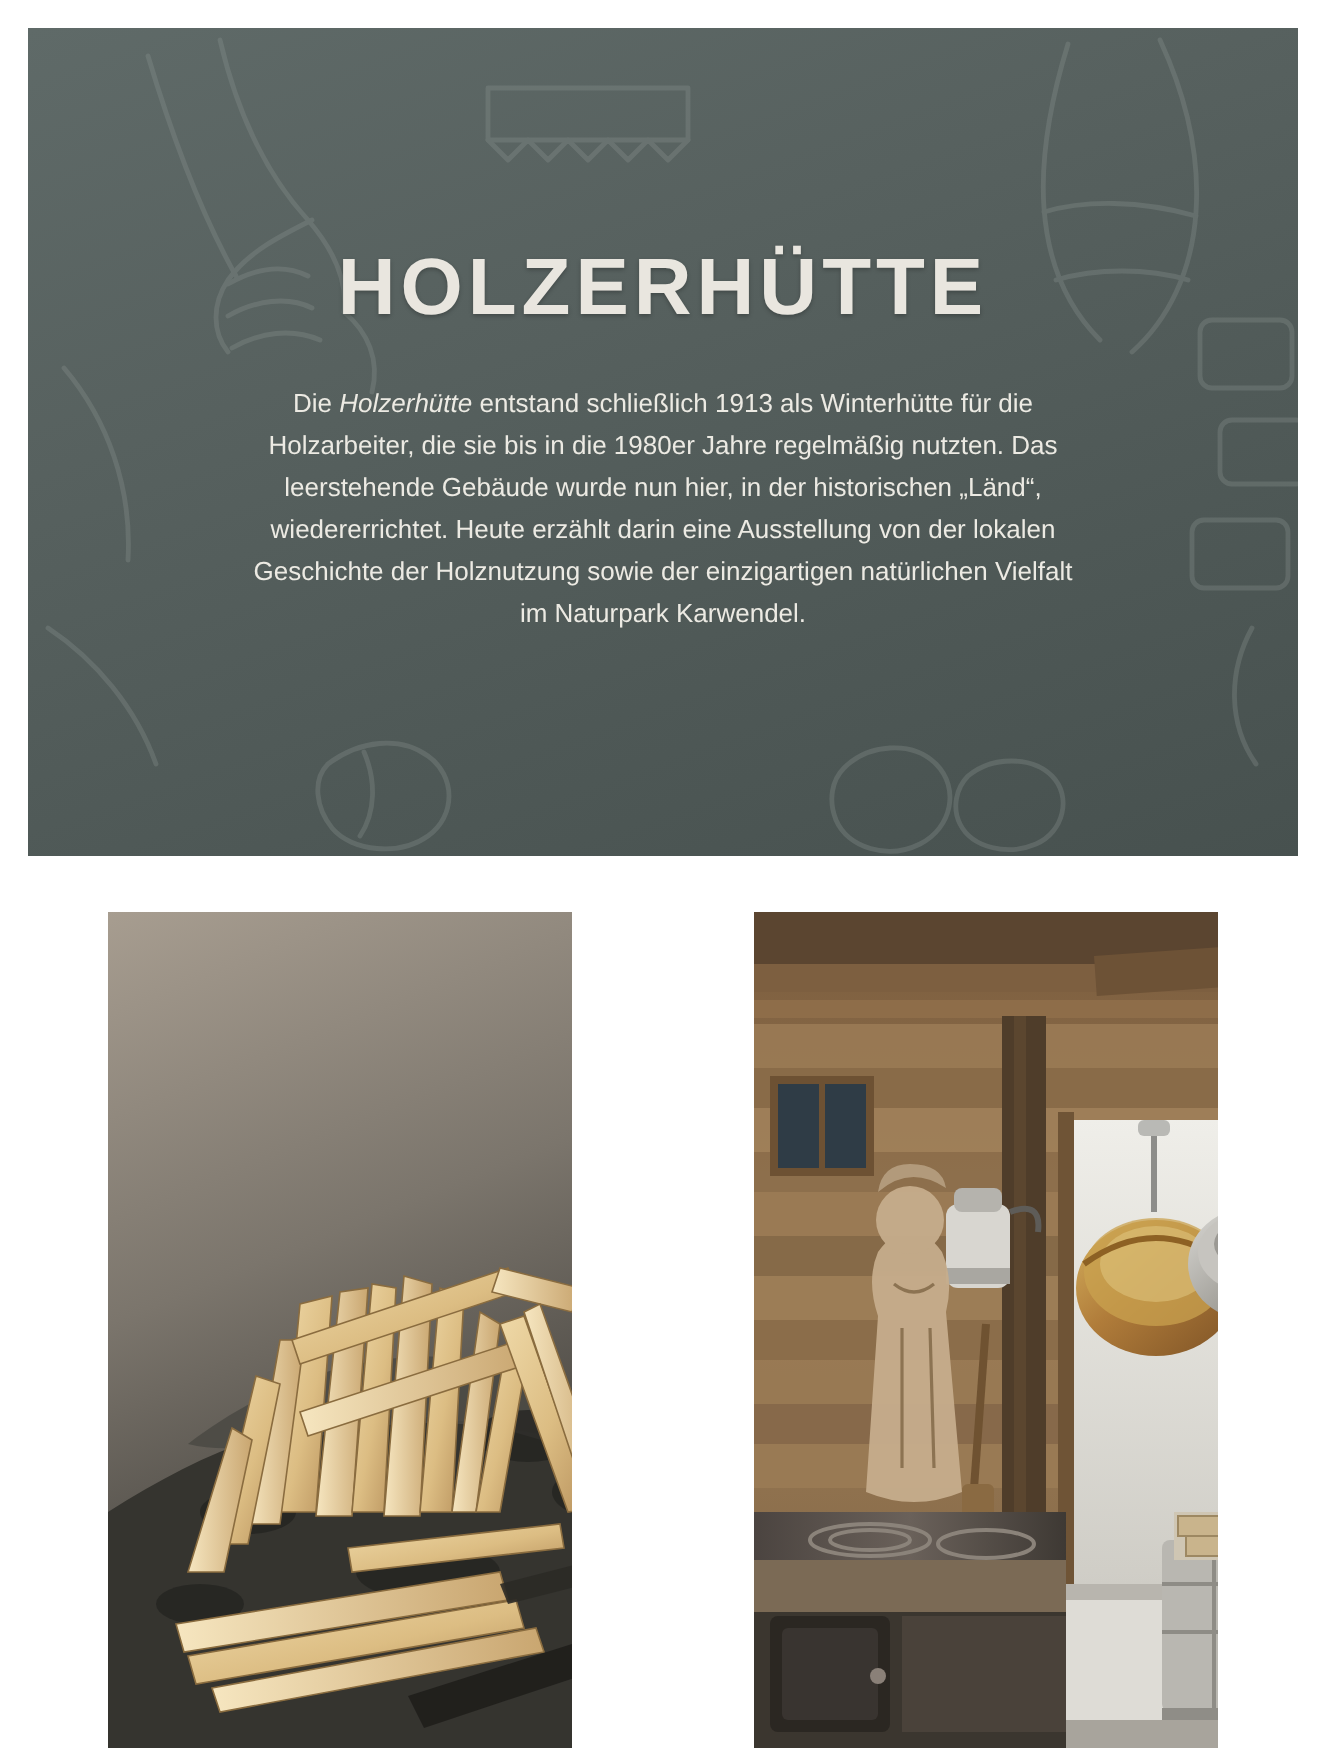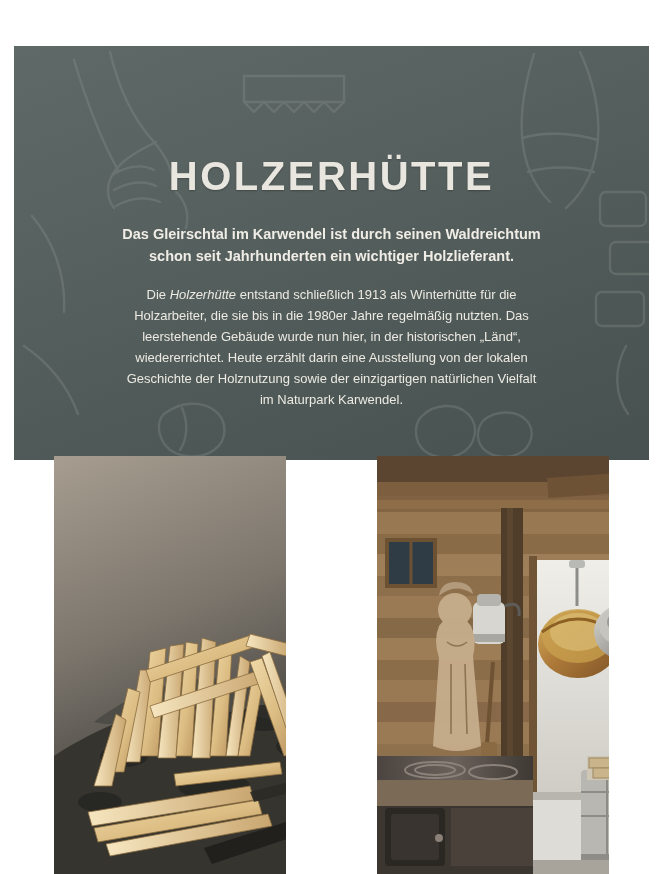--- a/index.html
+++ b/index.html
@@ -22,21 +22,20 @@
 
   
   .panel {
     position: absolute;
     left: 14px;
     top: 14px;
     width: 635px;
     height: 414px;
     background: linear-gradient(160deg, #5f6a68 0%, #57615f 35%, #4e5856 70%, #47514f 100%);
     overflow: hidden;
-    margin-top: 32px;
   }
   .panel-decor {
     position: absolute;
     inset: 0;
     opacity: 0.30;
     pointer-events: none;
   }
   .panel-inner {
     position: absolute;
     inset: 0;
@@ -144,21 +143,20 @@
 
         <path d="M18 170 C 40 196, 52 230, 50 266"></path>
         <path d="M10 300 C 34 316, 54 340, 64 368"></path>
 
         <path d="M612 300 C 600 322, 600 348, 614 368"></path>
       </g>
     </svg>
 
     <div class="panel-inner">
       <h1 class="panel-title">HOLZERHÜTTE</h1>
-      <p class="panel-lead">Das Gleirschtal im Karwendel ist durch seinen Waldreichtum schon seit Jahrhunderten ein wichtiger Holzlieferant.</p>
       <p class="panel-body"><span>Die </span><em>Holzerhütte</em><span> entstand schließlich 1913 als Winterhütte für die Holzarbeiter, die sie bis in die 1980er Jahre regelmäßig nutzten. Das leerstehende Gebäude wurde nun hier, in der historischen „Länd“, wiedererrichtet. Heute erzählt darin eine Ausstellung von der lokalen Geschichte der Holznutzung sowie der einzigartigen natürlichen Vielfalt im Naturpark Karwendel.</span></p>
     </div>
   </section>
 
   <section class="photos">
 
     <figure class="photo photo-wood">
       <svg width="312" height="420" viewBox="0 0 312 420" aria-hidden="true">
         <defs>
           <linearGradient id="bgWood" x1="0" y1="0" x2="0.3" y2="1">

